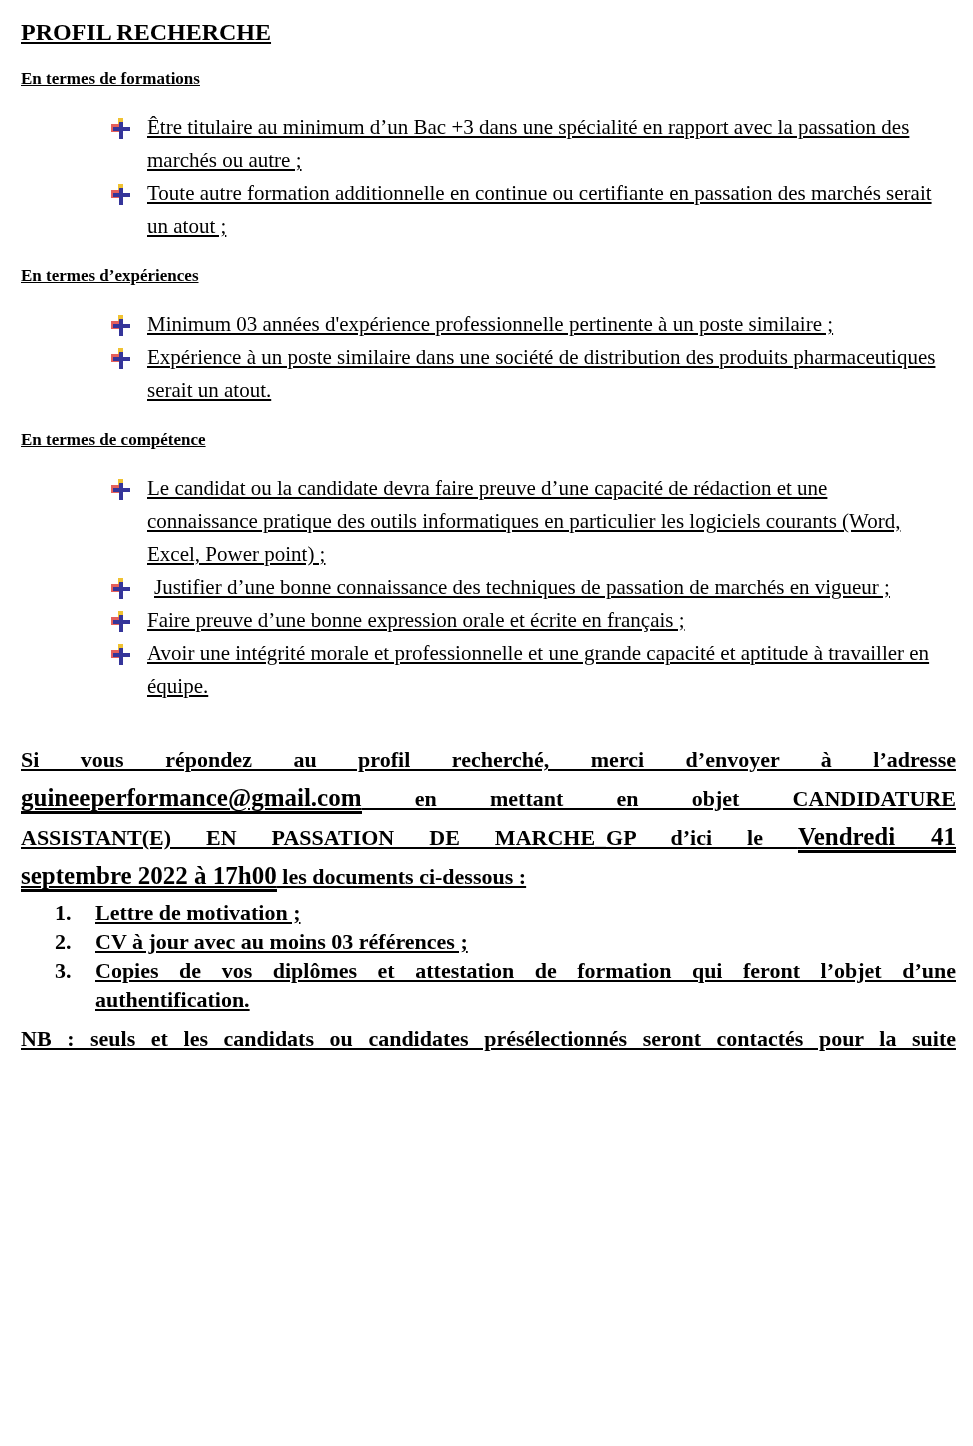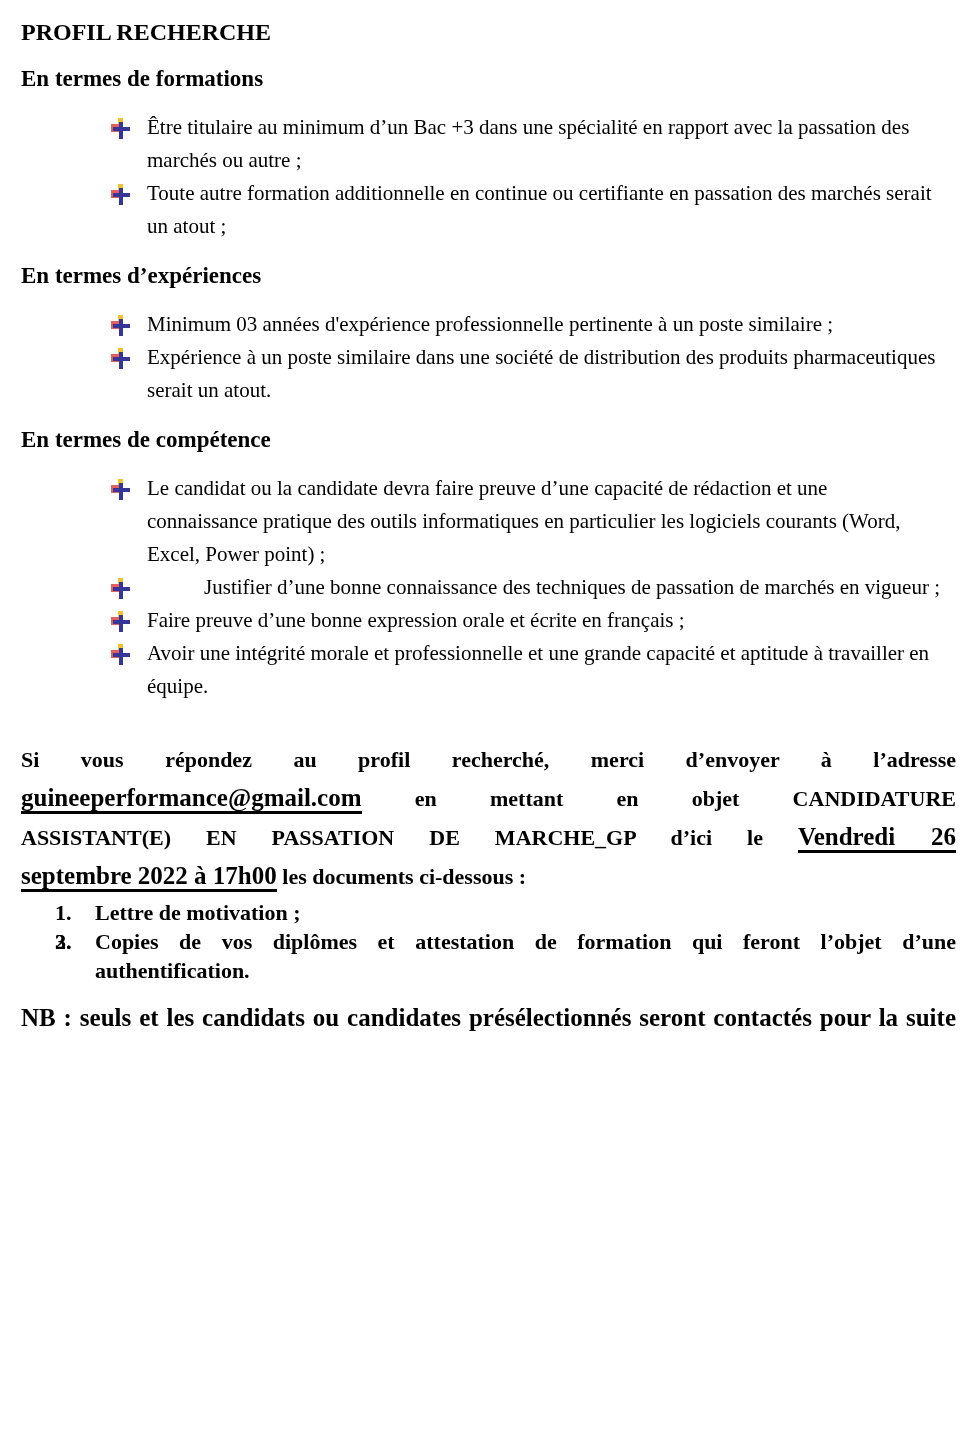--- a/index.html
+++ b/index.html
@@ -4,47 +4,47 @@
 <style>
   html,body { margin:0; padding:0; }
   body {
     width:973px; height:1446px;
     background:#ffffff; color:#000000;
     font-family:"Liberation Serif","DejaVu Serif",serif;
     font-size:21px;
     overflow:hidden;
     position:relative;
   }
-  .doc { box-sizing:border-box; width:973px; height:1446px; padding:16px 17px 0 21px; }
+  .doc { box-sizing:border-box; width:973px; height:1446px; padding:16px 17px 0 21px;text-decoration:underline; }
 
   .title { font-size:24px; font-weight:bold; line-height:32px; margin:0 0 14px 0; }
 
-  .sec-heading { font-size:23px; font-weight:bold; line-height:33px; margin:8px 0 0 0; }
+  .sec-heading { font-size:17px; font-weight:bold; line-height:33px; margin:8px 0 0 0; }
 
   .bullets { margin:16px; }
   .bullet-item { position:relative; margin-left:74px; padding-left:36px; line-height:33px; }
-  .bullet-item.indent-sm { padding-left:43px;text-align:right; }
+  .bullet-item.indent-sm { padding-left:43px; }
   .bullet-icon { position:absolute; left:0; top:7px; width:19px; height:21px; display:inline-block; }
   .bullet-icon i { position:absolute; display:block; font-style:normal; }
   .bullet-icon .y  { left:7px;  top:0;   width:5px;  height:10px; background:var(--bullet-yellow,#F0C232); }
   .bullet-icon .r  { left:0;   top:6px;  width:9px;  height:8px;  background:var(--bullet-red,#E4605C); }
   .bullet-icon .bh { left:2px; top:9px;  width:17px; height:4px;  background:var(--bullet-blue,#35359A); }
   .bullet-icon .bv { left:8px; top:4px;  width:4px;  height:17px; background:var(--bullet-blue,#35359A); }
 
   .closing { margin-top:38px; }
   .closing .line { line-height:38px; min-height:38px; }
   .jline { text-align:justify; text-align-last:justify; }
   .b22 { font-weight:bold; font-size:22px;text-align:center; }
   .em32 { font-weight:bold; font-size:25px; border-bottom:3px solid #000; }
 
   .docs { margin-top:2px; }
   .doc-item { position:relative; padding-left:74px; font-weight:bold; font-size:22px; line-height:29px; }
   .doc-num { position:absolute; left:34px; top:0; }
 
-  .nb { font-weight:bold; font-size:25px; line-height:30px; margin-top:18px; }
+  .nb { font-weight:bold; font-size:22px; line-height:30px; margin-top:10px; }
 </style>
 </head>
 <body style="background: rgb(255, 255, 255); color: rgb(0, 0, 0);">
 
 <div class="doc">
 
   <div class="title">PROFIL RECHERCHE</div>
 
   <div>
     <div class="sec-heading">En termes de formations</div>
@@ -124,30 +124,30 @@
             <i class="bh"></i>
             <i class="bv"></i>
           </span><span>Avoir une intégrité morale et professionnelle et une grande capacité et aptitude à travailler en équipe.</span>
       </div>
     </div>
   </div>
 
   <div class="closing">
     <div class="line jline"><span class="b22">Si vous répondez au profil recherché, merci d’envoyer à l’adresse</span></div>
     <div class="line jline"><span class="em32">guineeperformance@gmail.com</span><span class="b22"> en mettant en objet CANDIDATURE</span></div>
-    <div class="line jline"><span class="b22">ASSISTANT(E) EN PASSATION DE MARCHE_GP d’ici le </span><span class="em32">Vendredi 26</span></div>
+    <div class="line jline"><span class="b22">ASSISTANT(E) EN PASSATION DE MARCHE_GP d’ici le </span><span class="em32">Vendredi 41</span></div>
     <div class="line"><span class="em32">septembre 2022 à 17h00</span><span class="b22"> les documents ci-dessous :</span></div>
   </div>
 
   <div class="docs">
     <div class="doc-item">
       <span class="doc-num">1.</span><span>Lettre de motivation ;</span>
     </div>
     <div class="doc-item">
-      <span class="doc-num">2.</span>
+      <span class="doc-num">2.</span><span>CV à jour avec au moins 03 références ;</span>
     </div>
     <div class="doc-item">
       <span class="doc-num">3.</span>
       <div class="jline">Copies de vos diplômes et attestation de formation qui feront l’objet d’une</div>
       <div>authentification.</div>
     </div>
   </div>
 
   <div class="nb">
     <div class="jline">NB : seuls et les candidats ou candidates présélectionnés seront contactés pour la suite</div>

